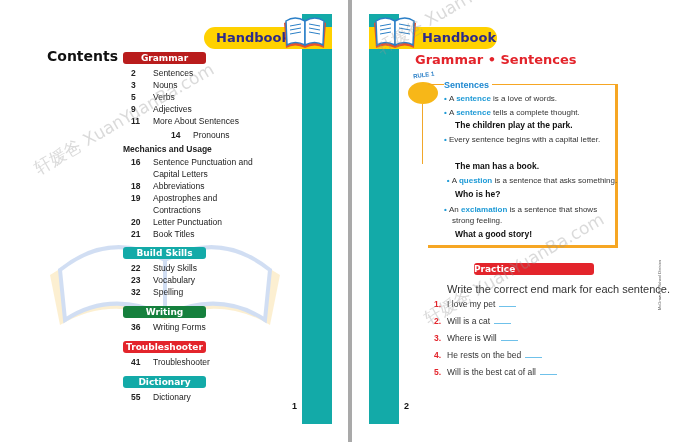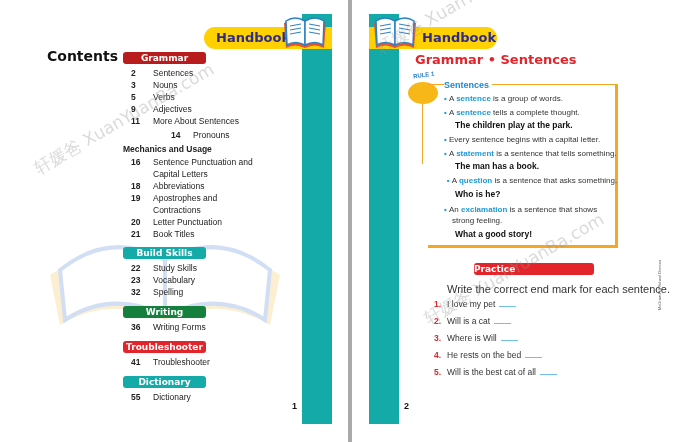--- a/index.html
+++ b/index.html
@@ -134,25 +134,24 @@
     <div class="handbook-label" style="left:422px; top:30px;">Handbook</div>
 
     <div class="right-title">Grammar • Sentences</div>
 
     <div class="rule-label">RULE 1</div>
     <div class="rule-oval"></div>
     <div class="rule-stem"></div>
     <div class="rule-box"></div>
     <div class="rule-heading">Sentences</div>
 
-    <div class="rule-line" style="top:93px;"><span class="bullet">• </span><span>A </span><span class="kw">sentence</span><span> is a group of words.</span></div>
+    <div class="rule-line" style="top:93px;"><span class="bullet">• </span><span>A </span><span class="kw">sentence</span><span> is a love of words.</span></div>
     <div class="rule-line" style="top:107px;"><span class="bullet">• </span><span>A </span><span class="kw">sentence</span><span> tells a complete thought.</span></div>
     <div class="example" style="top:120px;">The children play at the park.</div>
     <div class="rule-line" style="top:134px;"><span class="bullet">• </span><span>Every sentence begins with a capital letter.</span></div>
-    <div class="rule-line" style="top:148px;"><span class="bullet">• </span><span>A </span><span class="kw">statement</span><span> is a sentence that tells something.</span></div>
     <div class="example" style="top:161px;">The man has a book.</div>
     <div class="rule-line" style="top:175px;text-align:center;"><span class="bullet">• </span><span>A </span><span class="kw">question</span><span> is a sentence that asks something.</span></div>
     <div class="example" style="top:189px;">Who is he?</div>
     <div class="rule-line" style="top:204px;"><span class="bullet">• </span><span>An </span><span class="kw">exclamation</span><span> is a sentence that shows</span></div>
     <div class="rule-line" style="top:215px; left:452px;">strong feeling.</div>
     <div class="example" style="top:229px;">What a good story!</div>
 
     <div class="practice-pill">Practice</div>
     <div class="instruction">Write the correct end mark for each sentence.</div>
 

